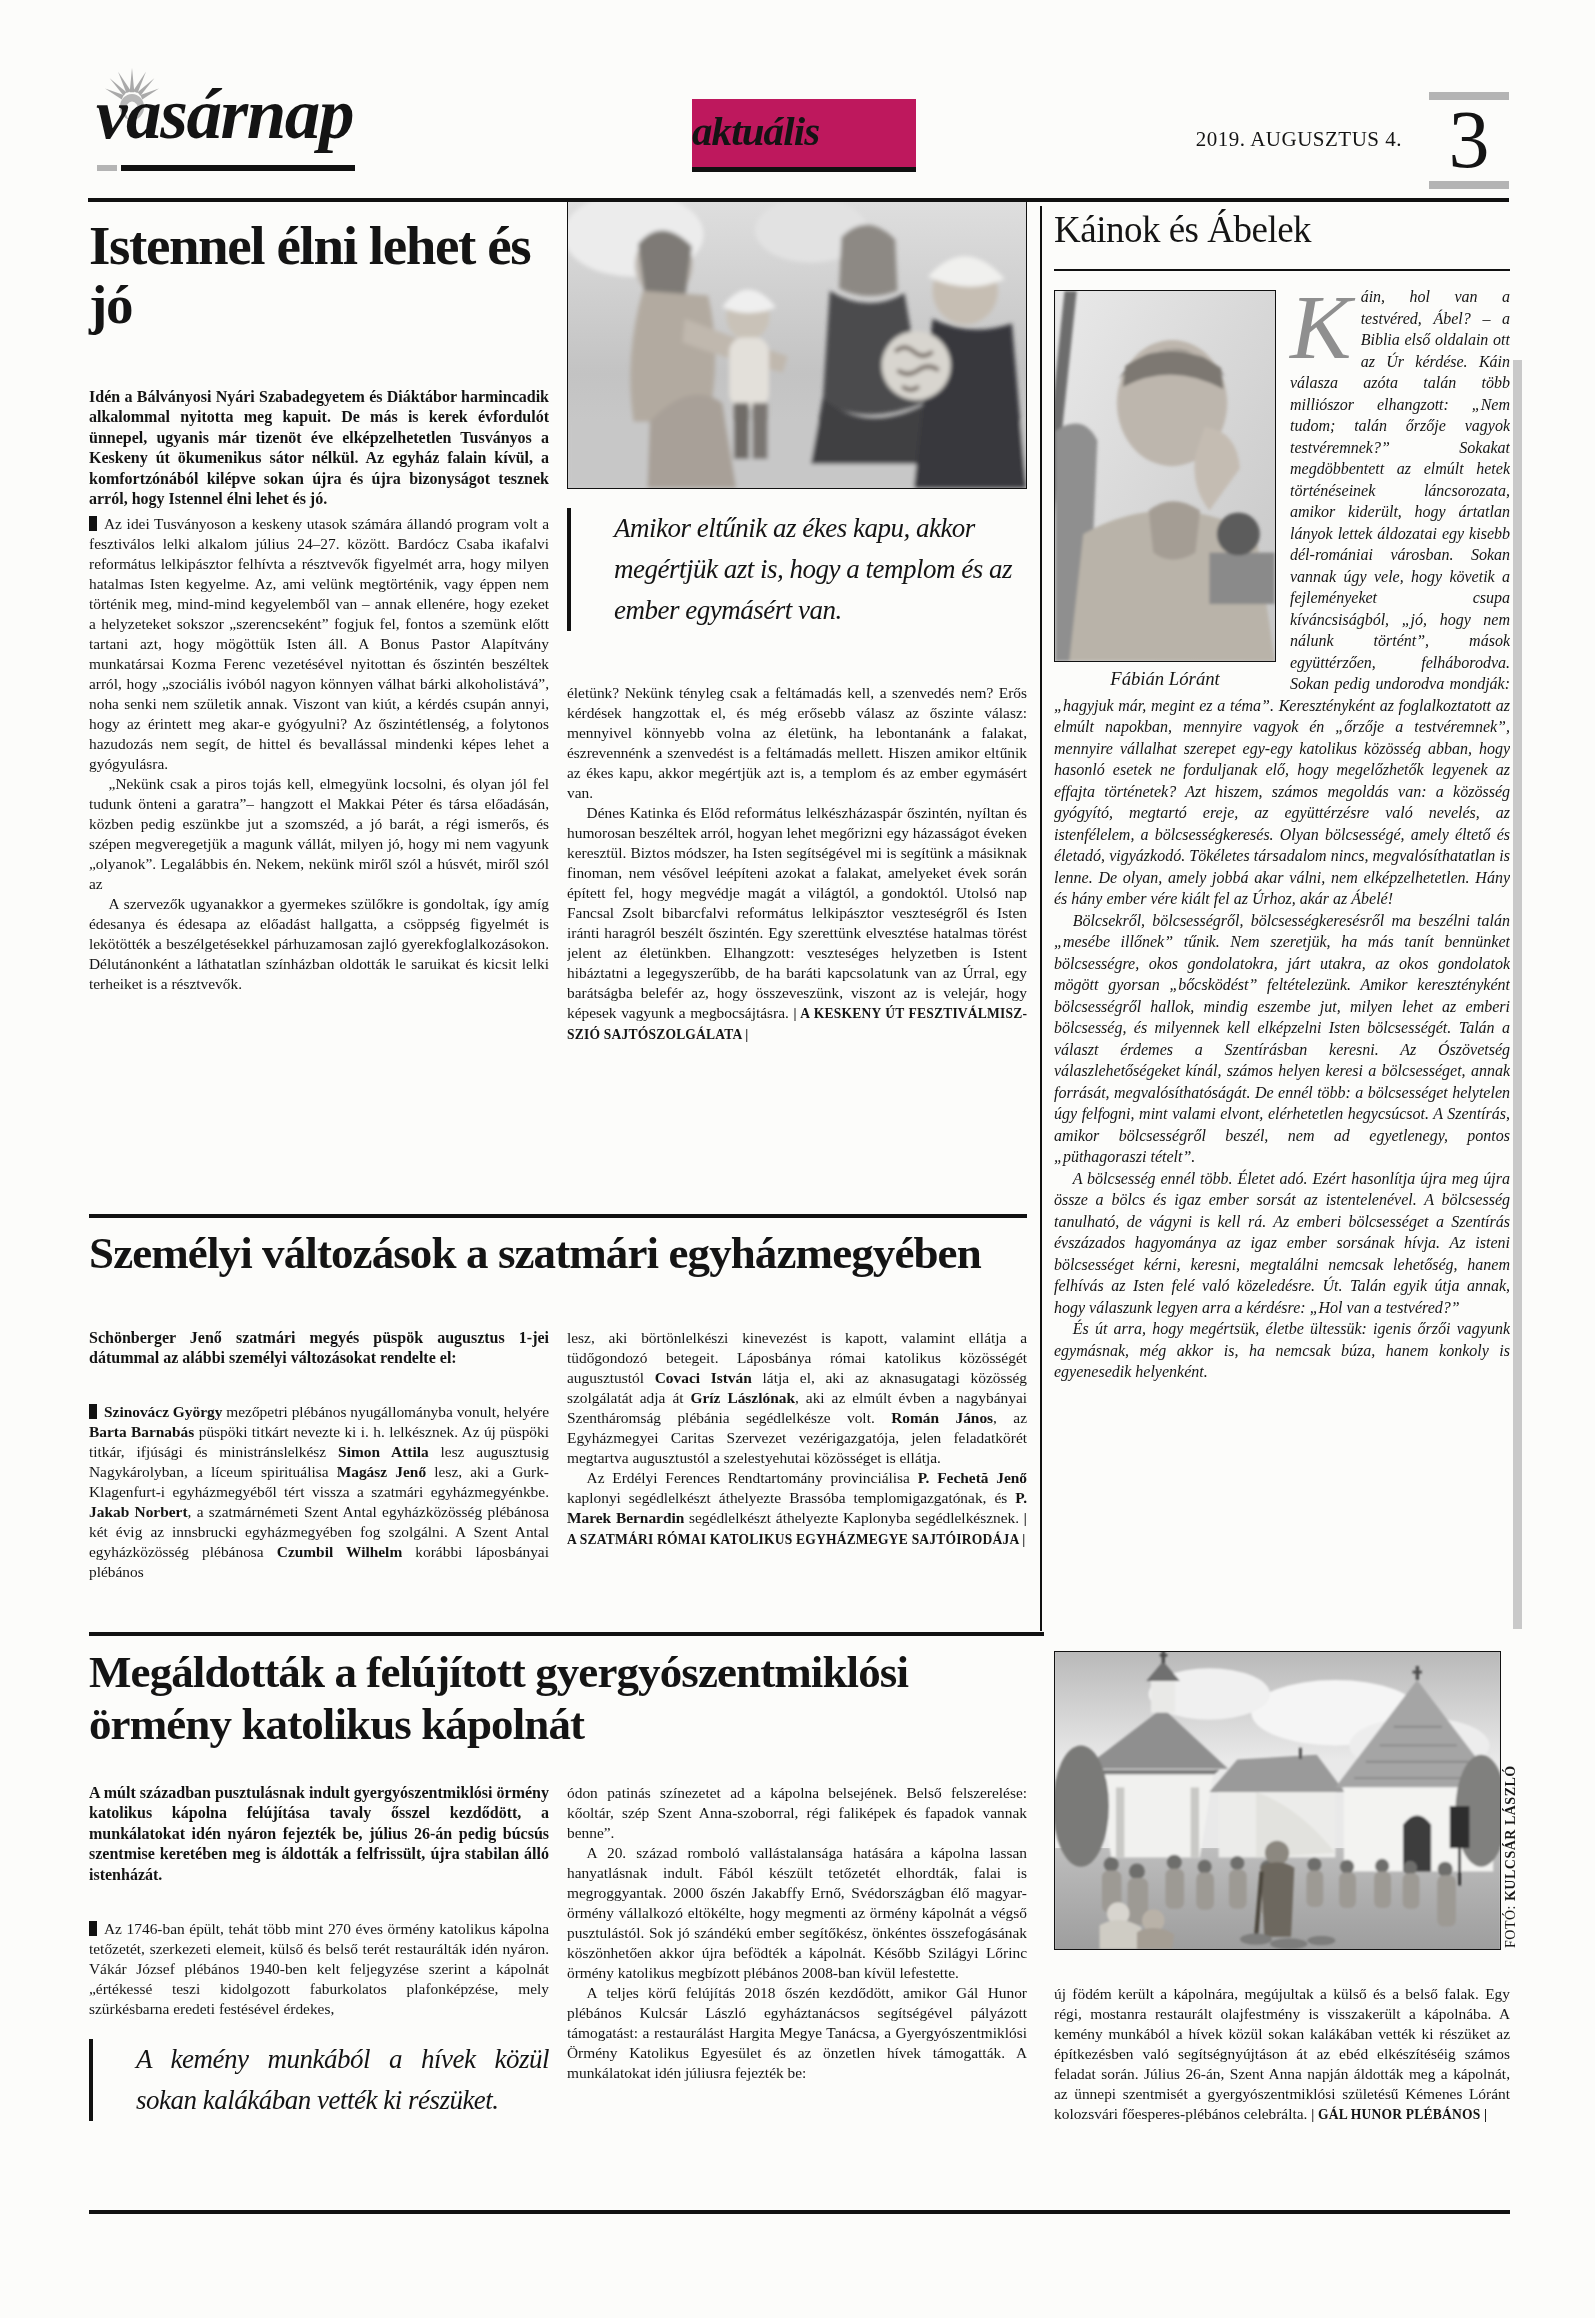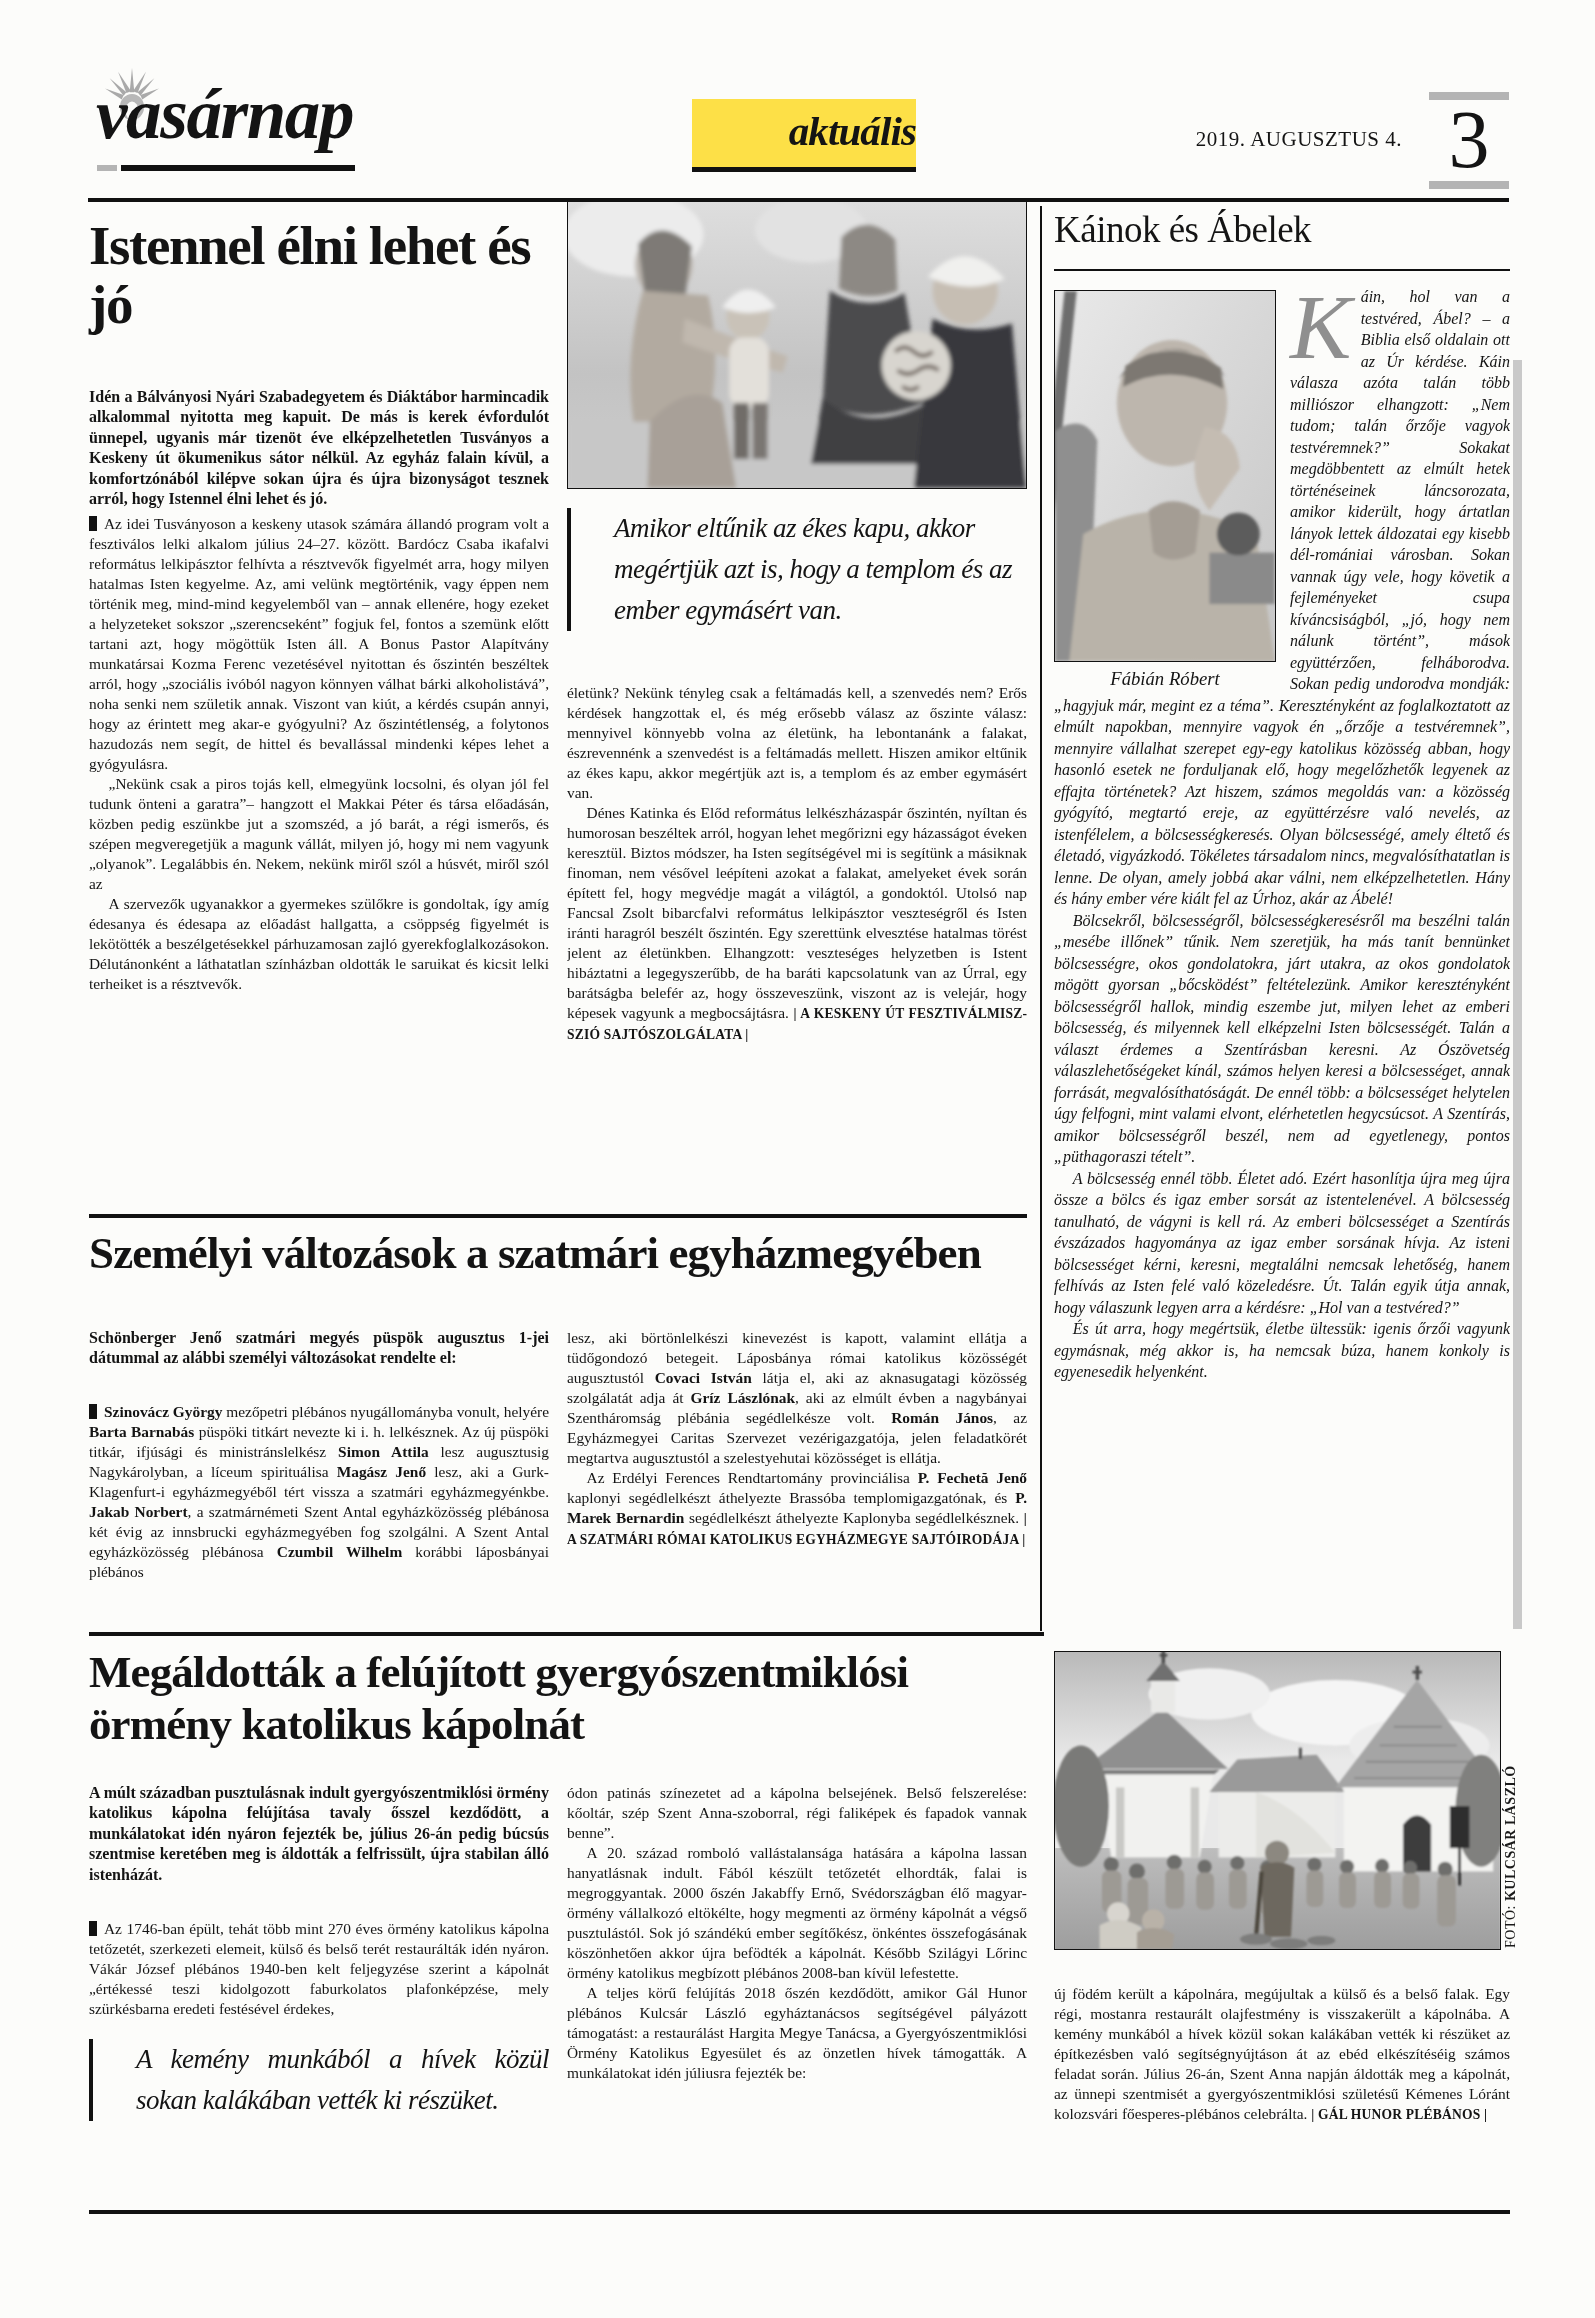--- a/index.html
+++ b/index.html
@@ -5,21 +5,21 @@
 <style>
   html,body{margin:0;padding:0;background:#8a8a8a;}
   .page{position:relative;width:1595px;height:2319px;background:#fcfcfa;overflow:hidden;
         font-family:"Liberation Serif",serif;color:#141414;}
   .abs{position:absolute;}
 
   
   .logo-text{font-style:italic;font-weight:bold;font-size:71px;letter-spacing:-1.4px;line-height:1;}
   .logo-underline-gray{background:#b4b4b4;height:6px;}
   .logo-underline-black{background:#111;height:6px;}
-  .section-box{background:#fde047;border-bottom:5.6px solid #111;text-align:right;}
+  .section-box{background:#be185d;border-bottom:5.6px solid #111;text-align:left;}
   .section-text{font-style:italic;font-weight:bold;font-size:41px;line-height:65px;letter-spacing:-0.9px;}
   .issue-date{font-weight:normal;font-size:21px;letter-spacing:0.5px;text-align:right;}
   .pageno-bar{background:#b4b4b4;height:8px;width:80px;}
   .pageno{font-size:82px;line-height:1;font-weight:normal;text-align:center;width:80px;}
   .rule{background:#111;}
 
   
   .headline{font-weight:bold;letter-spacing:-1.4px;line-height:1.08;}
   .h1{font-size:55px;}
   .h2{font-size:45px;letter-spacing:-0.9px;}
@@ -177,21 +177,21 @@
               <path d="M135 190 Q250 60 365 185 Q330 130 250 125 Q170 130 135 190" fill="#6f6a66"></path>
               <path d="M150 160 Q250 95 355 165 L360 210 Q250 150 145 205 Z" fill="#7d7872"></path>
               <path d="M320 290 Q390 300 395 380 L330 470 Q290 420 300 350 Z" fill="#c4bcb2"></path>
               <path d="M60 520 Q240 420 430 520 L470 792 L30 792 Z" fill="#b9b3a9"></path>
               <path d="M200 470 Q250 430 310 470 L300 560 Q250 590 210 560 Z" fill="#a49d94"></path>
               <rect x="330" y="560" width="140" height="110" fill="#8a8a8a"></rect>
               <circle cx="392" cy="520" r="46" fill="#5c5c5c"></circle>
             </g>
           </svg>
         </div>
-        <div class="op-caption">Fábián Róbert</div>
+        <div class="op-caption">Fábián Lóránt</div>
       </div>
       <p><span class="dropcap">K</span><span>áin, hol van a testvéred, Ábel? – a Biblia első oldalain ott az Úr kérdése. Káin válasza azóta talán több milliószor elhangzott: „Nem tudom; talán őrzője vagyok testvéremnek?” Sokakat megdöbbentett az elmúlt hetek történéseinek láncsorozata, amikor kiderült, hogy ártatlan lányok lettek áldozatai egy kisebb dél-romániai városban. Sokan vannak úgy vele, hogy követik a fejleményeket csupa kíváncsiságból, „jó, hogy nem nálunk történt”, mások együttérzően, felháborodva. Sokan pedig undorodva mondják: „hagyjuk már, megint ez a téma”. Keresztényként az foglalkoztatott az elmúlt napokban, mennyire vagyok én „őrzője a testvéremnek”, mennyire vállalhat szerepet egy-egy katolikus közösség abban, hogy hasonló esetek ne forduljanak elő, hogy megelőzhetők legyenek az effajta történetek? Azt hiszem, számos megoldás van: a közösség gyógyító, megtartó ereje, az együttérzésre való nevelés, az istenfélelem, a bölcsességkeresés. Olyan bölcsességé, amely éltető és életadó, vigyázkodó. Tökéletes társadalom nincs, megvalósíthatatlan is lenne. De olyan, amely jobbá akar válni, nem elképzelhetetlen. Hány és hány ember vére kiált fel az Úrhoz, akár az Ábelé!</span></p>
       <p class="indent">Bölcsekről, bölcsességről, bölcsességkeresésről ma beszélni talán „mesébe illőnek” tűnik. Nem szeretjük, ha más tanít bennünket bölcsességre, okos gondolatokra, járt utakra, az okos gondolatok mögött gyorsan „bőcsködést” feltételezünk. Amikor keresztényként bölcsességről hallok, mindig eszembe jut, milyen lehet az emberi bölcsesség, és milyennek kell elképzelni Isten bölcsességét. Talán a választ érdemes a Szentírásban keresni. Az Ószövetség válaszlehetőségeket kínál, számos helyen keresi a bölcsességet, annak forrását, megvalósíthatóságát. De ennél több: a bölcsességet helytelen úgy felfogni, mint valami elvont, elérhetetlen hegycsúcsot. A Szentírás, amikor bölcsességről beszél, nem ad egyetlenegy, pontos „püthagoraszi tételt”.</p>
       <p class="indent">A bölcsesség ennél több. Életet adó. Ezért hasonlítja újra meg újra össze a bölcs és igaz ember sorsát az istentelenével. A bölcsesség tanulható, de vágyni is kell rá. Az emberi bölcsességet a Szentírás évszázados hagyománya az igaz ember sorsának hívja. Az isteni bölcsességet kérni, keresni, megtalálni nemcsak lehetőség, hanem felhívás az Isten felé való közeledésre. Út. Talán egyik útja annak, hogy válaszunk legyen arra a kérdésre: „Hol van a testvéred?”</p>
       <p class="indent">És út arra, hogy megértsük, életbe ültessük: igenis őrzői vagyunk egymásnak, még akkor is, ha nemcsak búza, hanem konkoly is egyenesedik helyenként.</p>
     </div>
   </section>
 
   <section>
     <div class="abs rule" style="left:89px;top:1214px;width:938px;height:4.2px;"></div>

